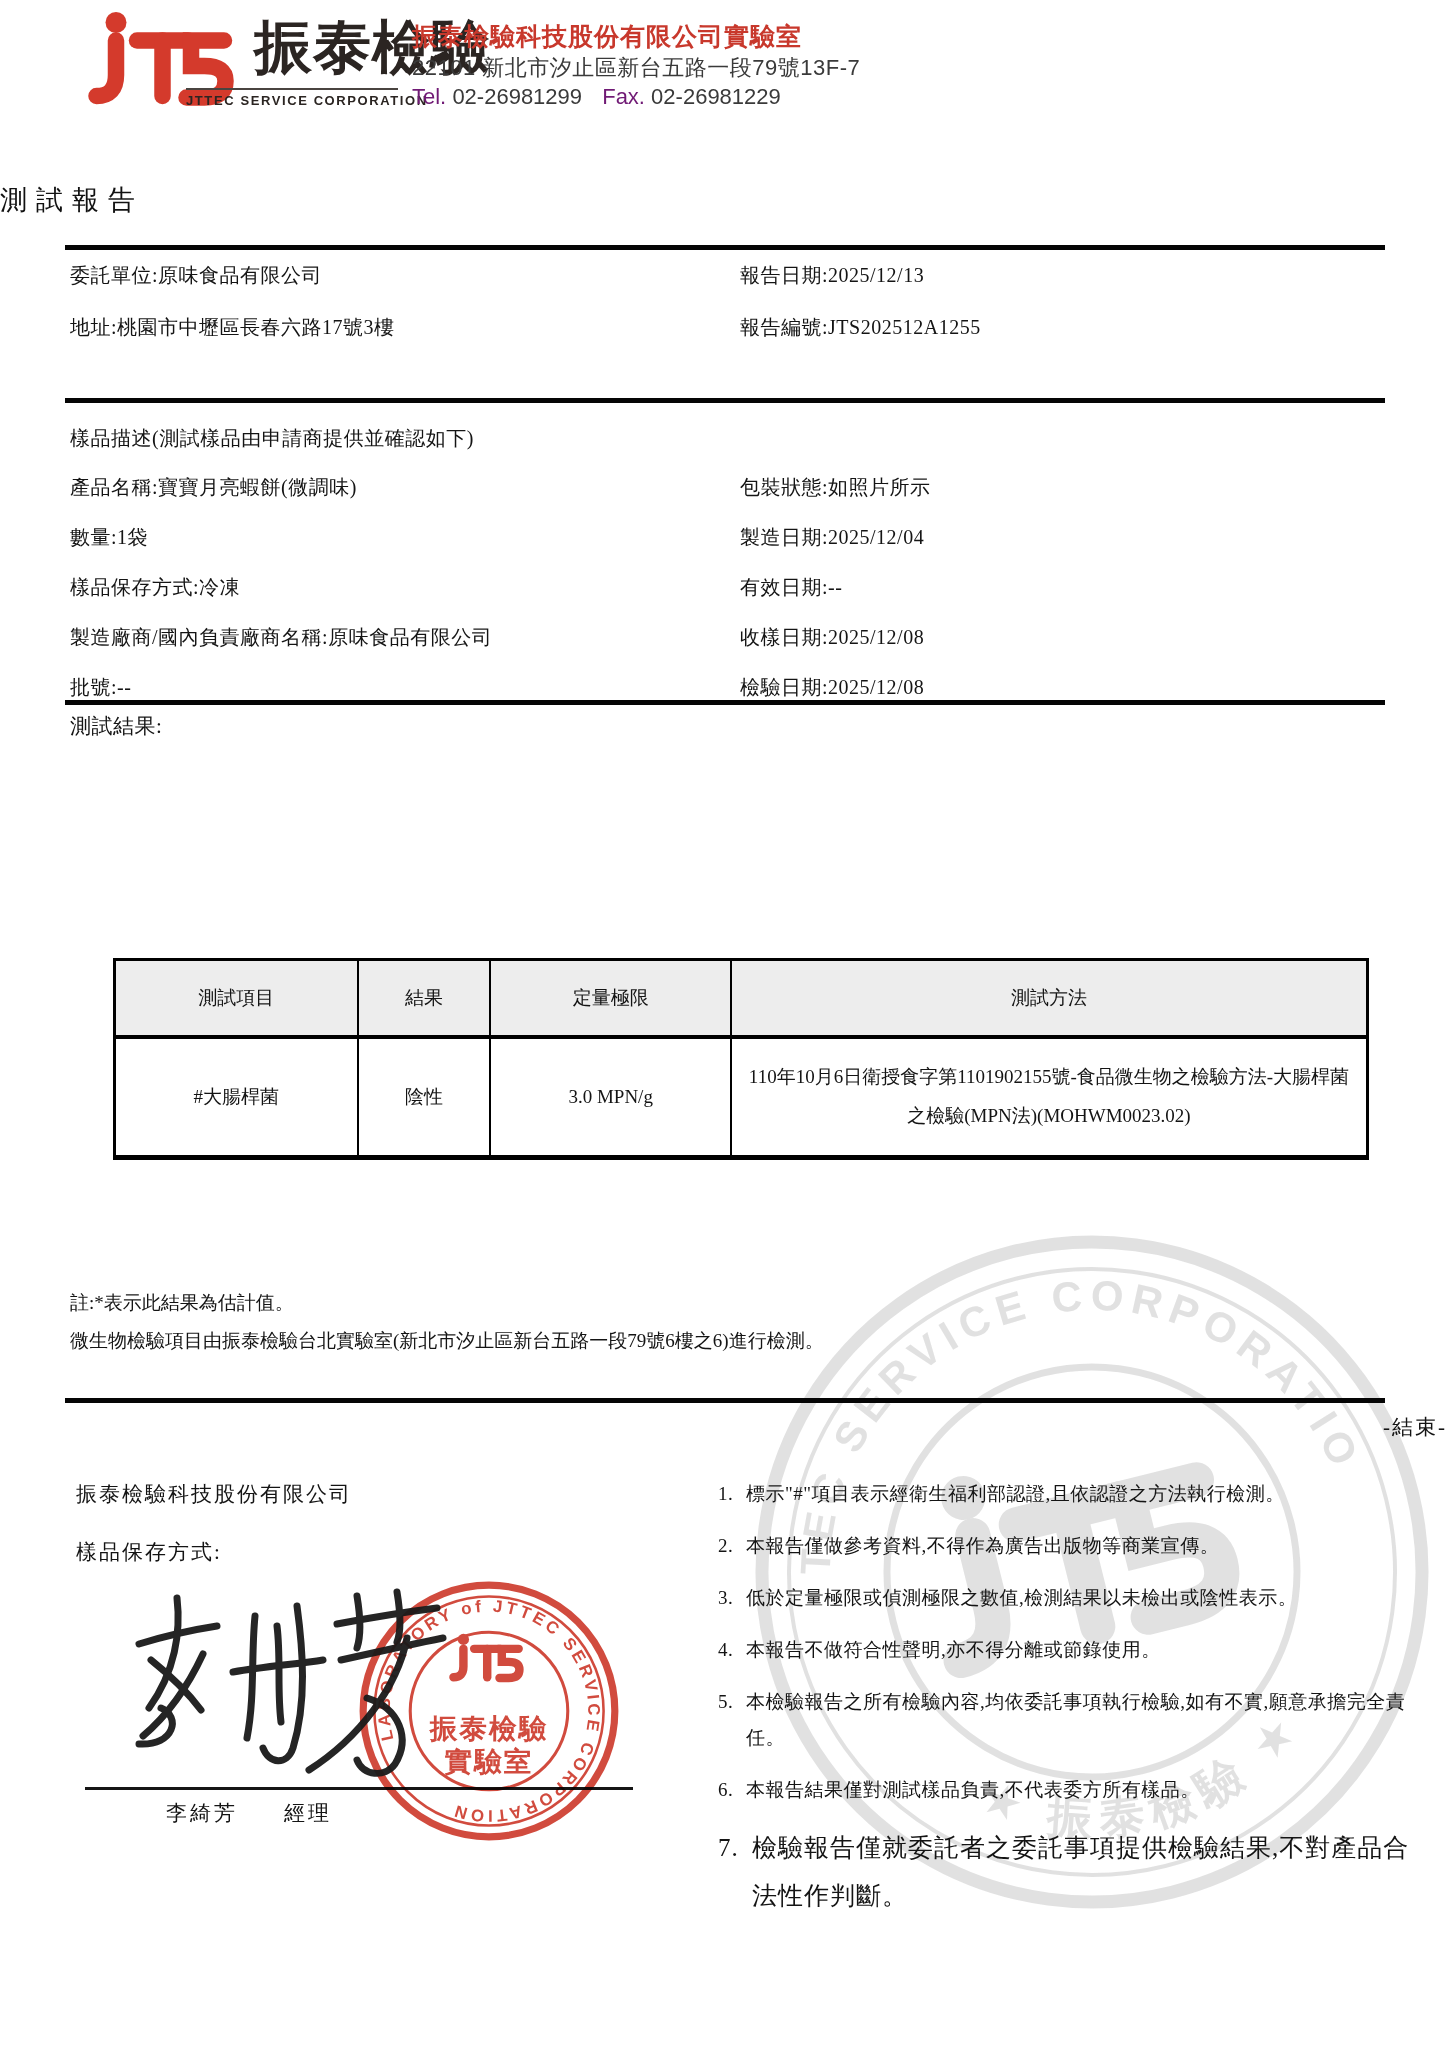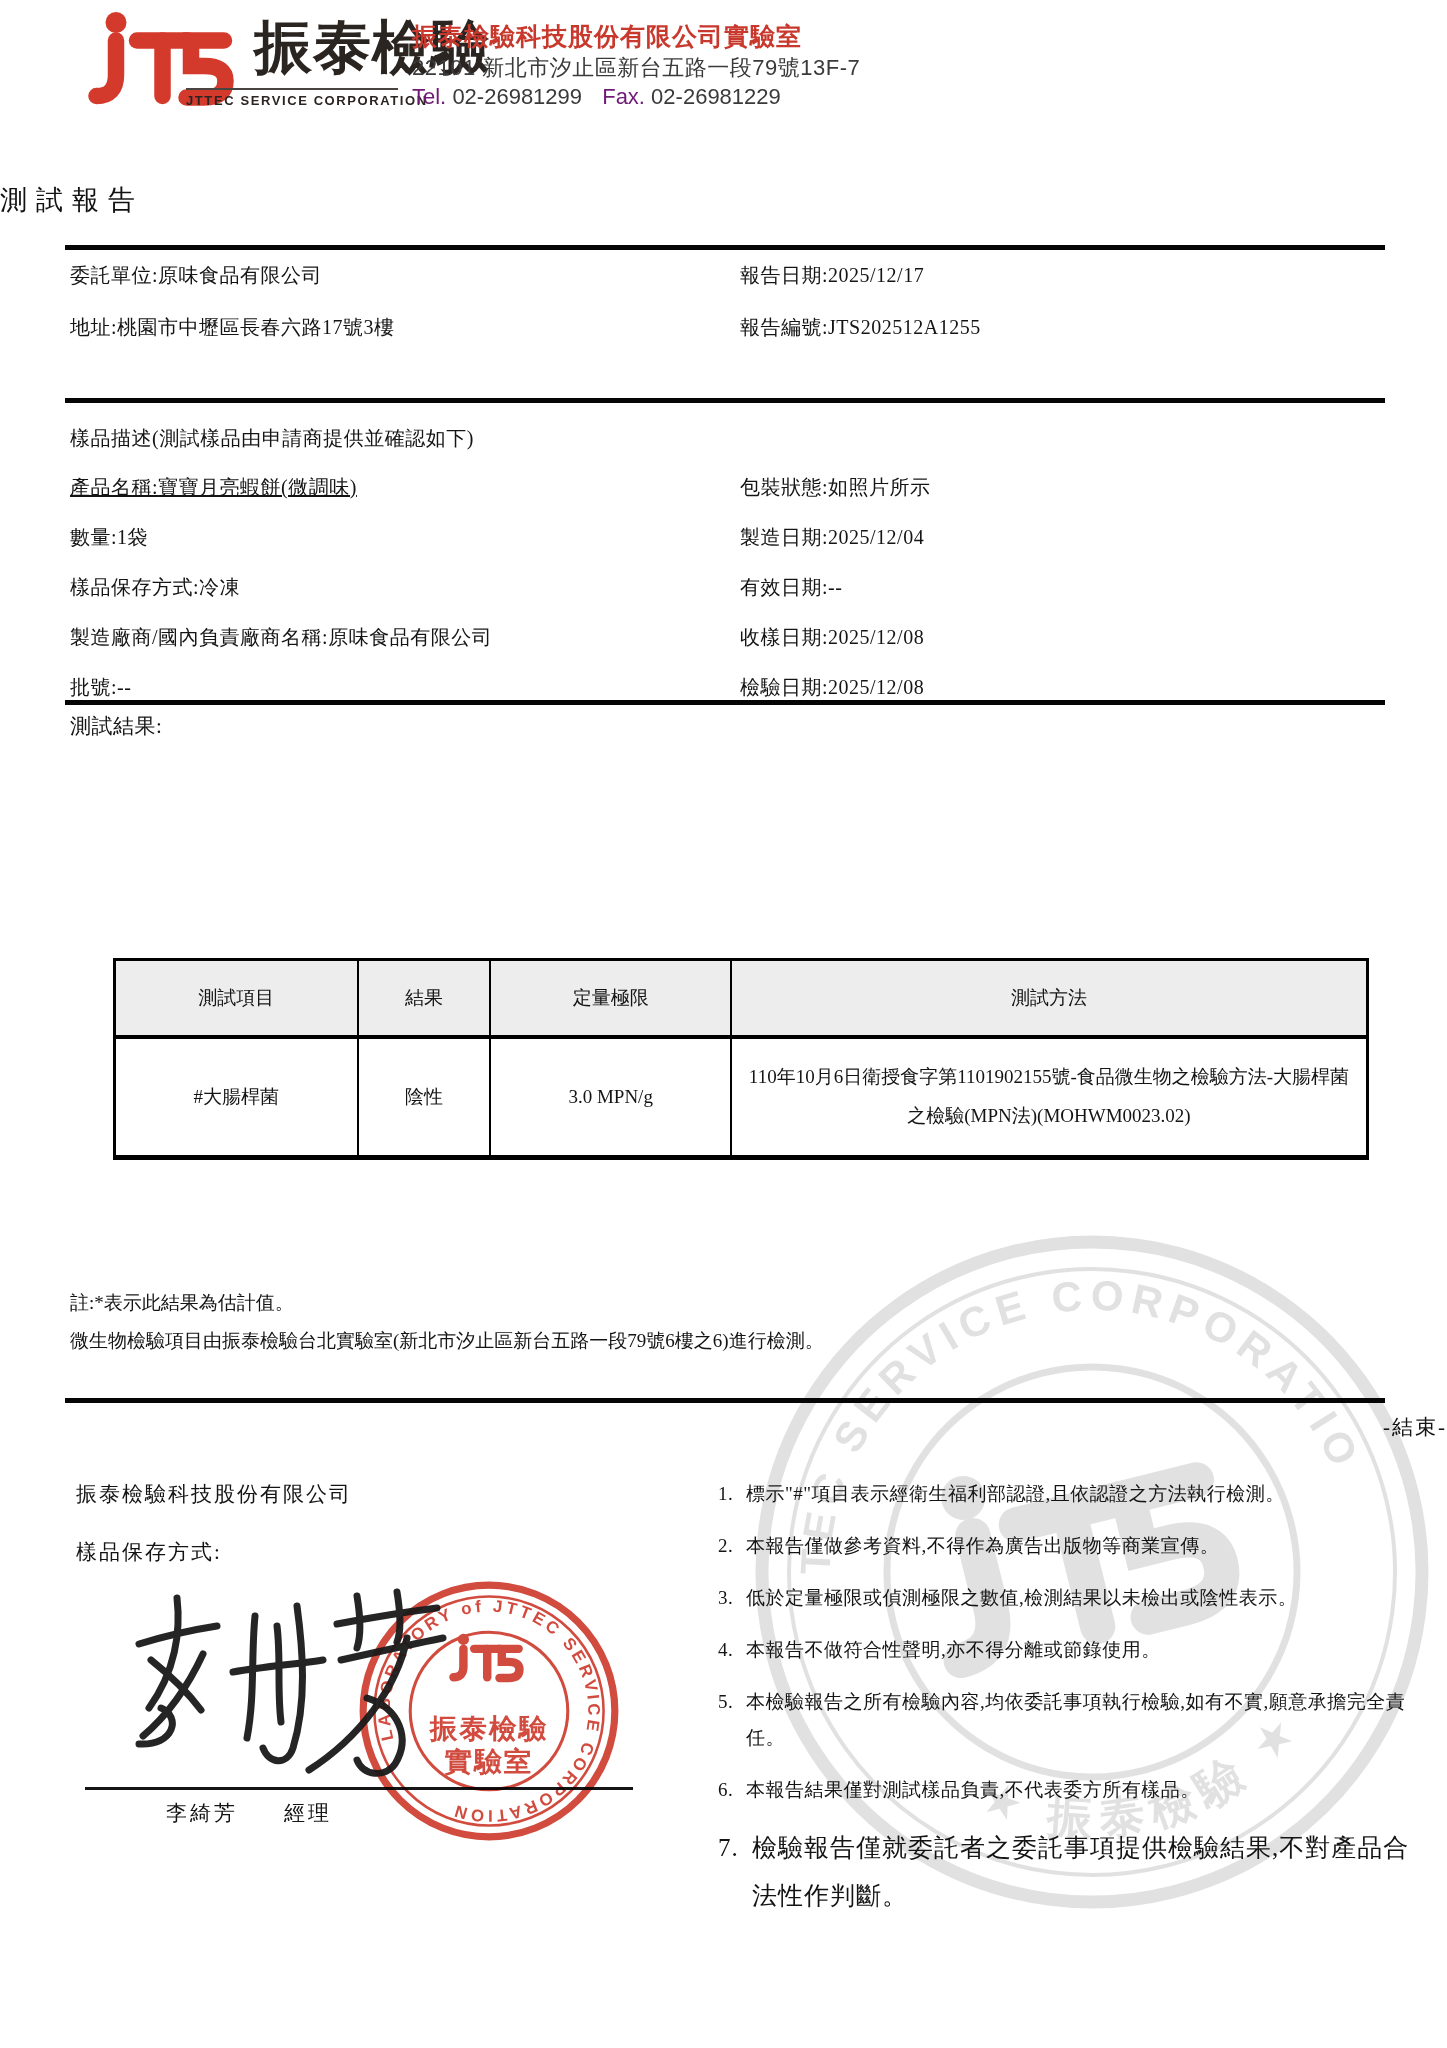--- a/index.html
+++ b/index.html
@@ -99,34 +99,34 @@
     <span class="num">02-26981229</span>
   </div>
 
   <div class="abs doc-title">測試報告</div>
   <div class="abs rule" style="top:245px;"></div>
 
   <div class="abs fl lcol" style="top:262px;">
     <span>委託單位:</span><span>原味食品有限公司</span>
   </div>
   <div class="abs fl rcol" style="top:262px;">
-    <span>報告日期:</span><span>2025/12/17</span>
+    <span>報告日期:</span><span>2025/12/13</span>
   </div>
   <div class="abs fl lcol" style="top:314px;">
     <span>地址:</span><span>桃園市中壢區長春六路17號3樓</span>
   </div>
   <div class="abs fl rcol" style="top:314px;">
     <span>報告編號:</span><span>JTS202512A1255</span>
   </div>
 
   <div class="abs rule" style="top:398px;"></div>
 
   <div class="abs fl lcol" style="top:425px;">樣品描述(測試樣品由申請商提供並確認如下)</div>
 
-  <div class="abs fl lcol" style="top:474px;text-decoration:underline;">
+  <div class="abs fl lcol" style="top:474px;">
     <span>產品名稱:</span><span>寶寶月亮蝦餅(微調味)</span>
   </div>
   <div class="abs fl rcol" style="top:474px;">
     <span>包裝狀態:</span><span>如照片所示</span>
   </div>
 
   <div class="abs fl lcol" style="top:524px;">
     <span>數量:</span><span>1袋</span>
   </div>
   <div class="abs fl rcol" style="top:524px;">

